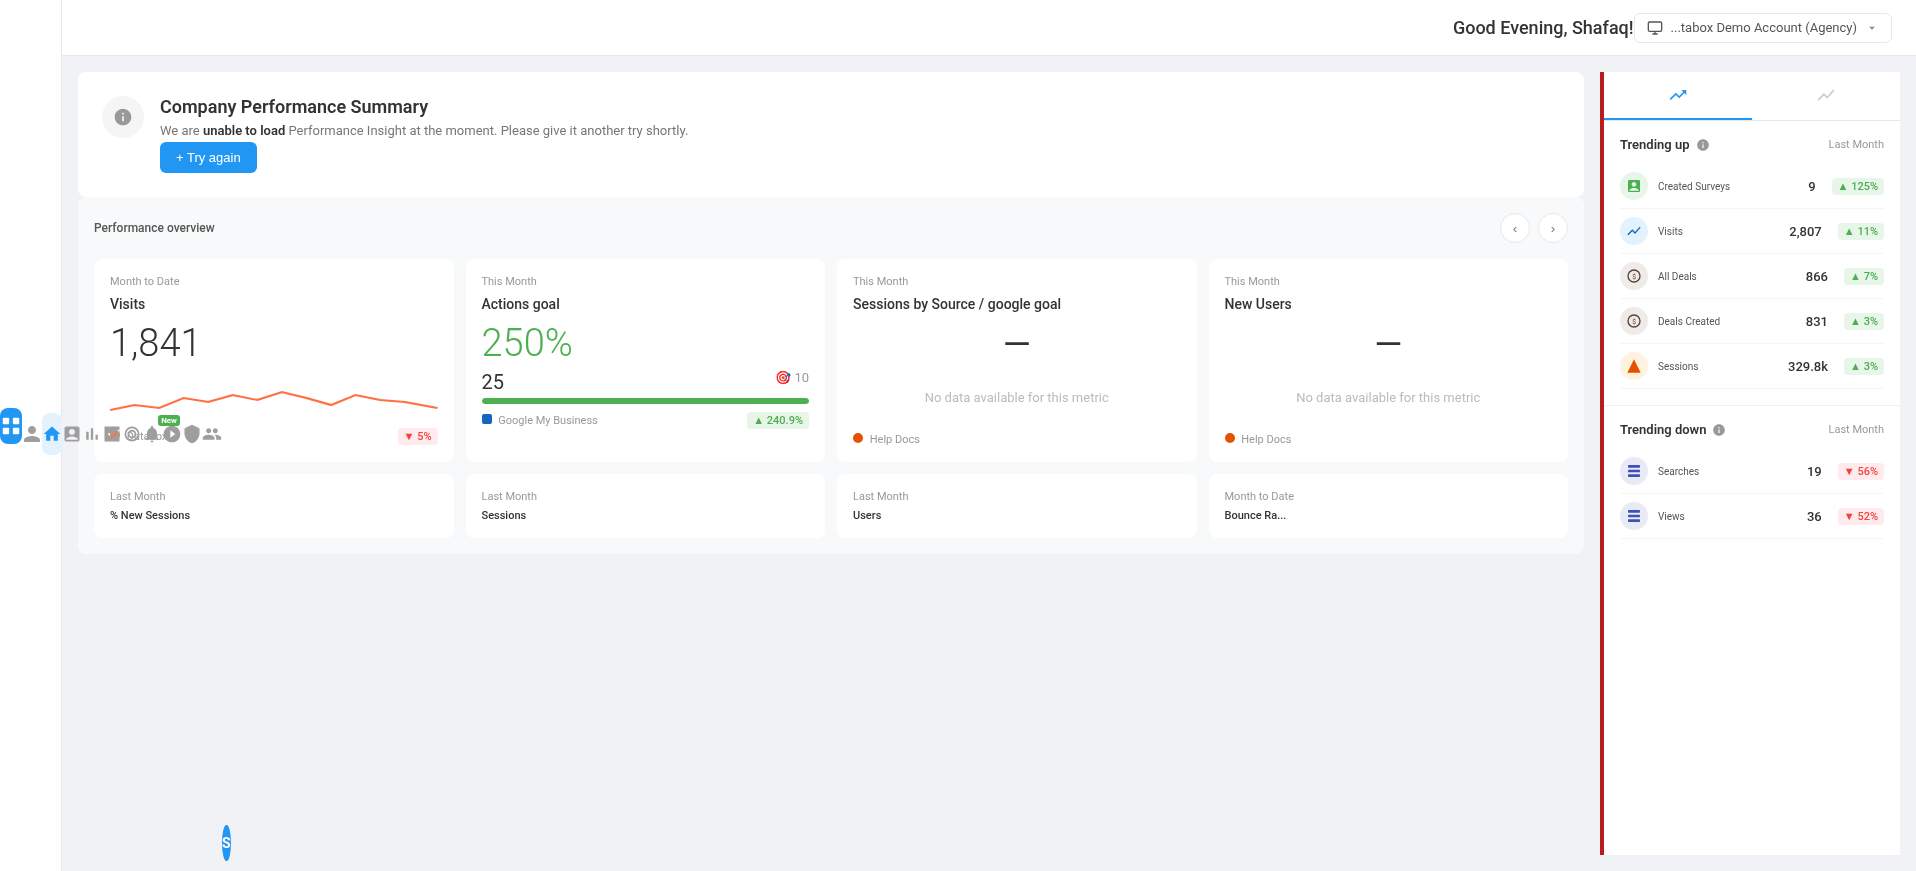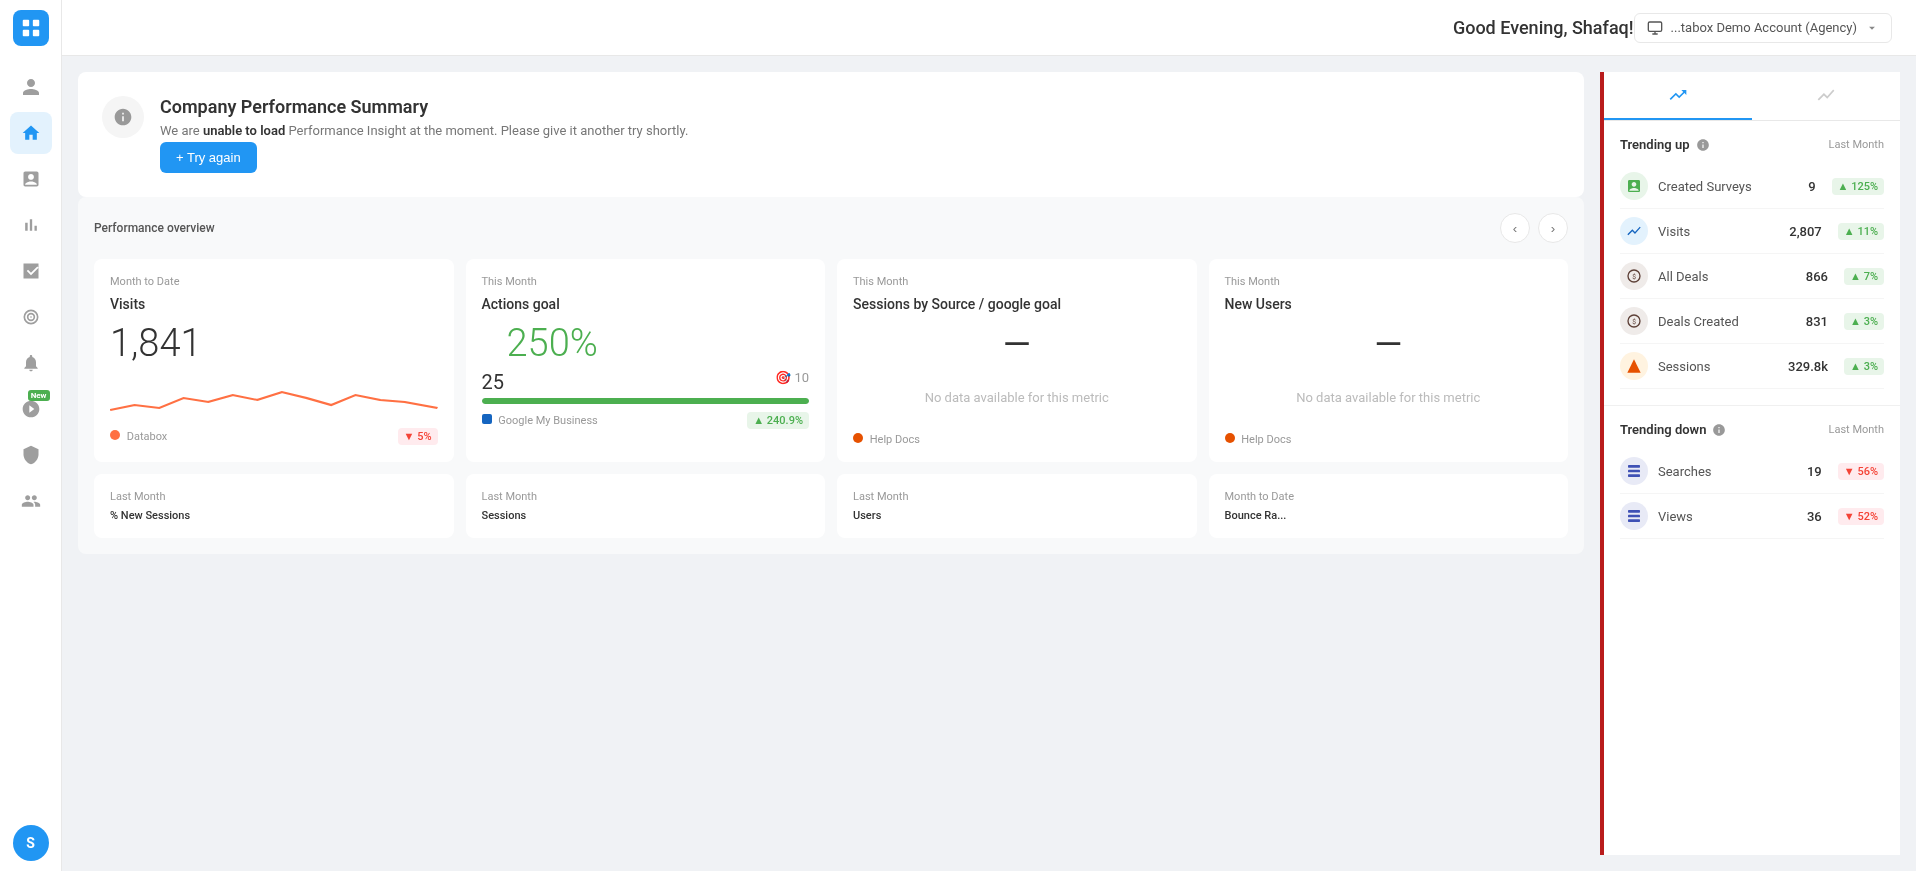--- a/index.html
+++ b/index.html
@@ -3,21 +3,21 @@
   <meta charset="utf-8">
   <style>
     * { box-sizing: border-box; margin: 0; padding: 0; }
     body { font-family: -apple-system, BlinkMacSystemFont, 'Segoe UI', Roboto, sans-serif; background: #f0f2f5; display: flex; height: 871px; overflow: hidden; }
 
     
     .sidebar {
       width: 62px;
       background: #fff;
       display: flex;
-      flex-direction: column;
+      flex-direction: row;
       align-items: center;
       padding: 10px 0;
       border-right: 1px solid #e8e8e8;
       flex-shrink: 0;
       z-index: 10;
     }
     .sidebar-logo {
       width: 36px;
       height: 36px;
       background: #2196F3;
@@ -190,21 +190,21 @@
     }
     .metric-card {
       background: #fff;
       border-radius: 8px;
       padding: 16px;
       position: relative;
     }
     .metric-label { font-size: 11px; color: #999; margin-bottom: 8px; }
     .metric-title { font-size: 14px; font-weight: 500; color: #333; margin-bottom: 12px; }
     .metric-value { font-size: 38px; font-weight: 300; color: #333; line-height: 1; margin-bottom: 8px; }
-    .metric-value.green { color: #4CAF50; margin-left: 25px; }
+    .metric-value.green { color: #4CAF50; }
 
     .metric-footer {
       display: flex;
       align-items: center;
       justify-content: space-between;
       margin-top: 8px;
       font-size: 11px;
       color: #999;
     }
     .badge-red {
@@ -329,21 +329,21 @@
     }
     .trend-icon {
       width: 28px;
       height: 28px;
       border-radius: 50%;
       display: flex;
       align-items: center;
       justify-content: center;
       flex-shrink: 0;
     }
-    .trend-name { flex: 1; font-size: 13px; color: #555; }
+    .trend-name { flex: 1; font-size: 10px; color: #555; }
     .trend-value { font-size: 13px; font-weight: 500; color: #333; margin-right: 6px; }
   </style>
 </head>
 <body>
 
 <div class="sidebar">
   <div class="sidebar-logo">
     <svg viewBox="0 0 24 24" fill="white">
         <rect x="3" y="3" width="7" height="7" rx="1"></rect>
         <rect x="14" y="3" width="7" height="7" rx="1"></rect>

